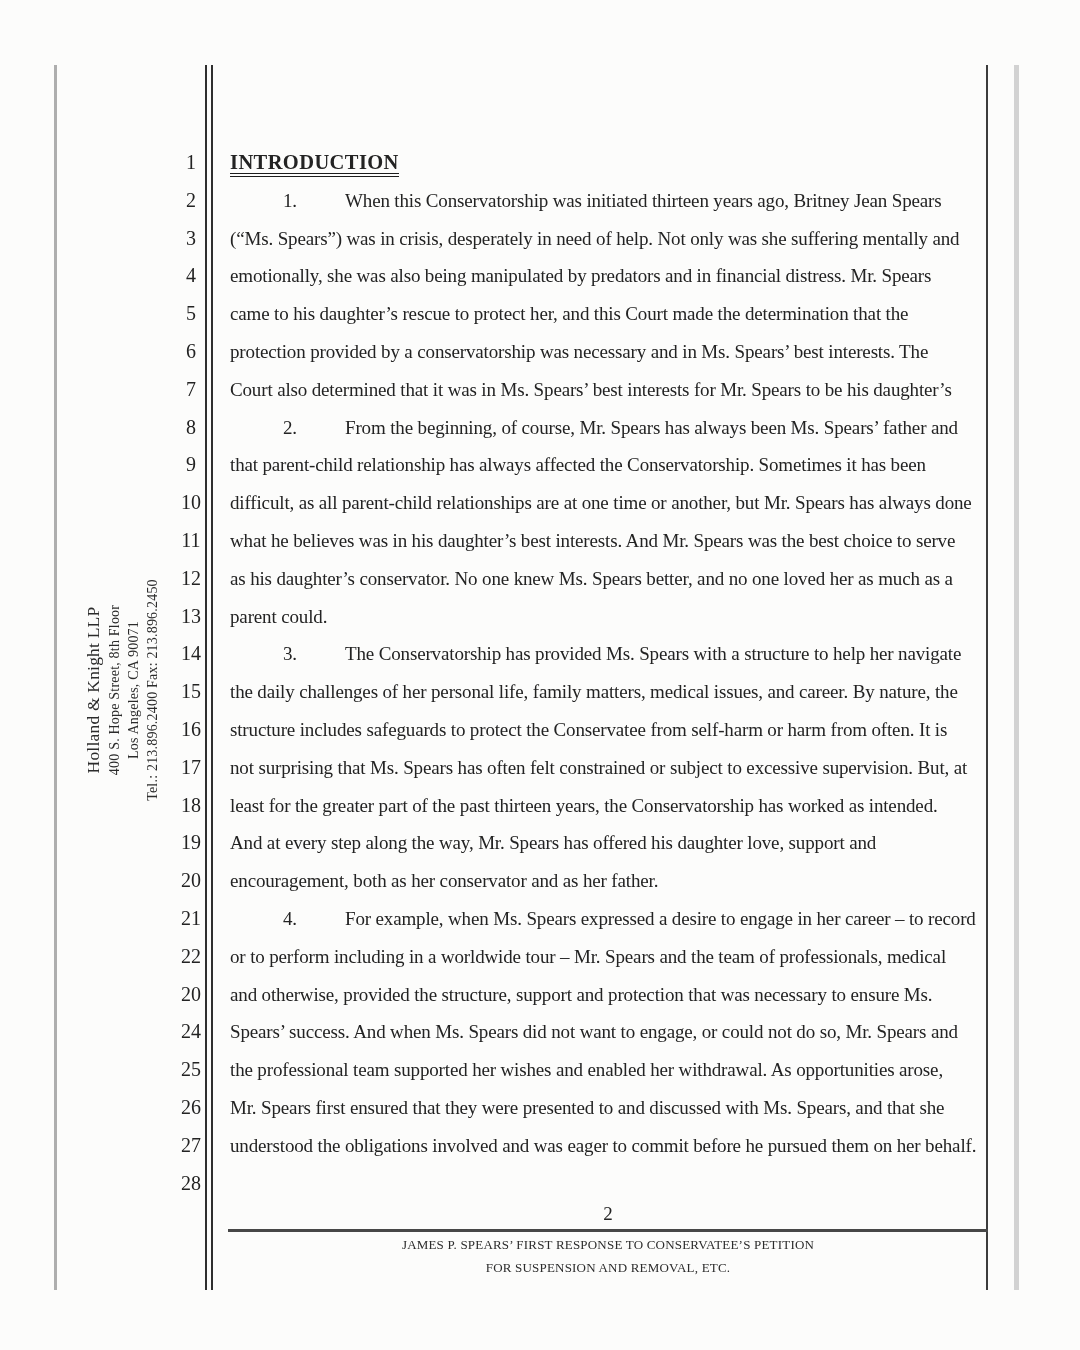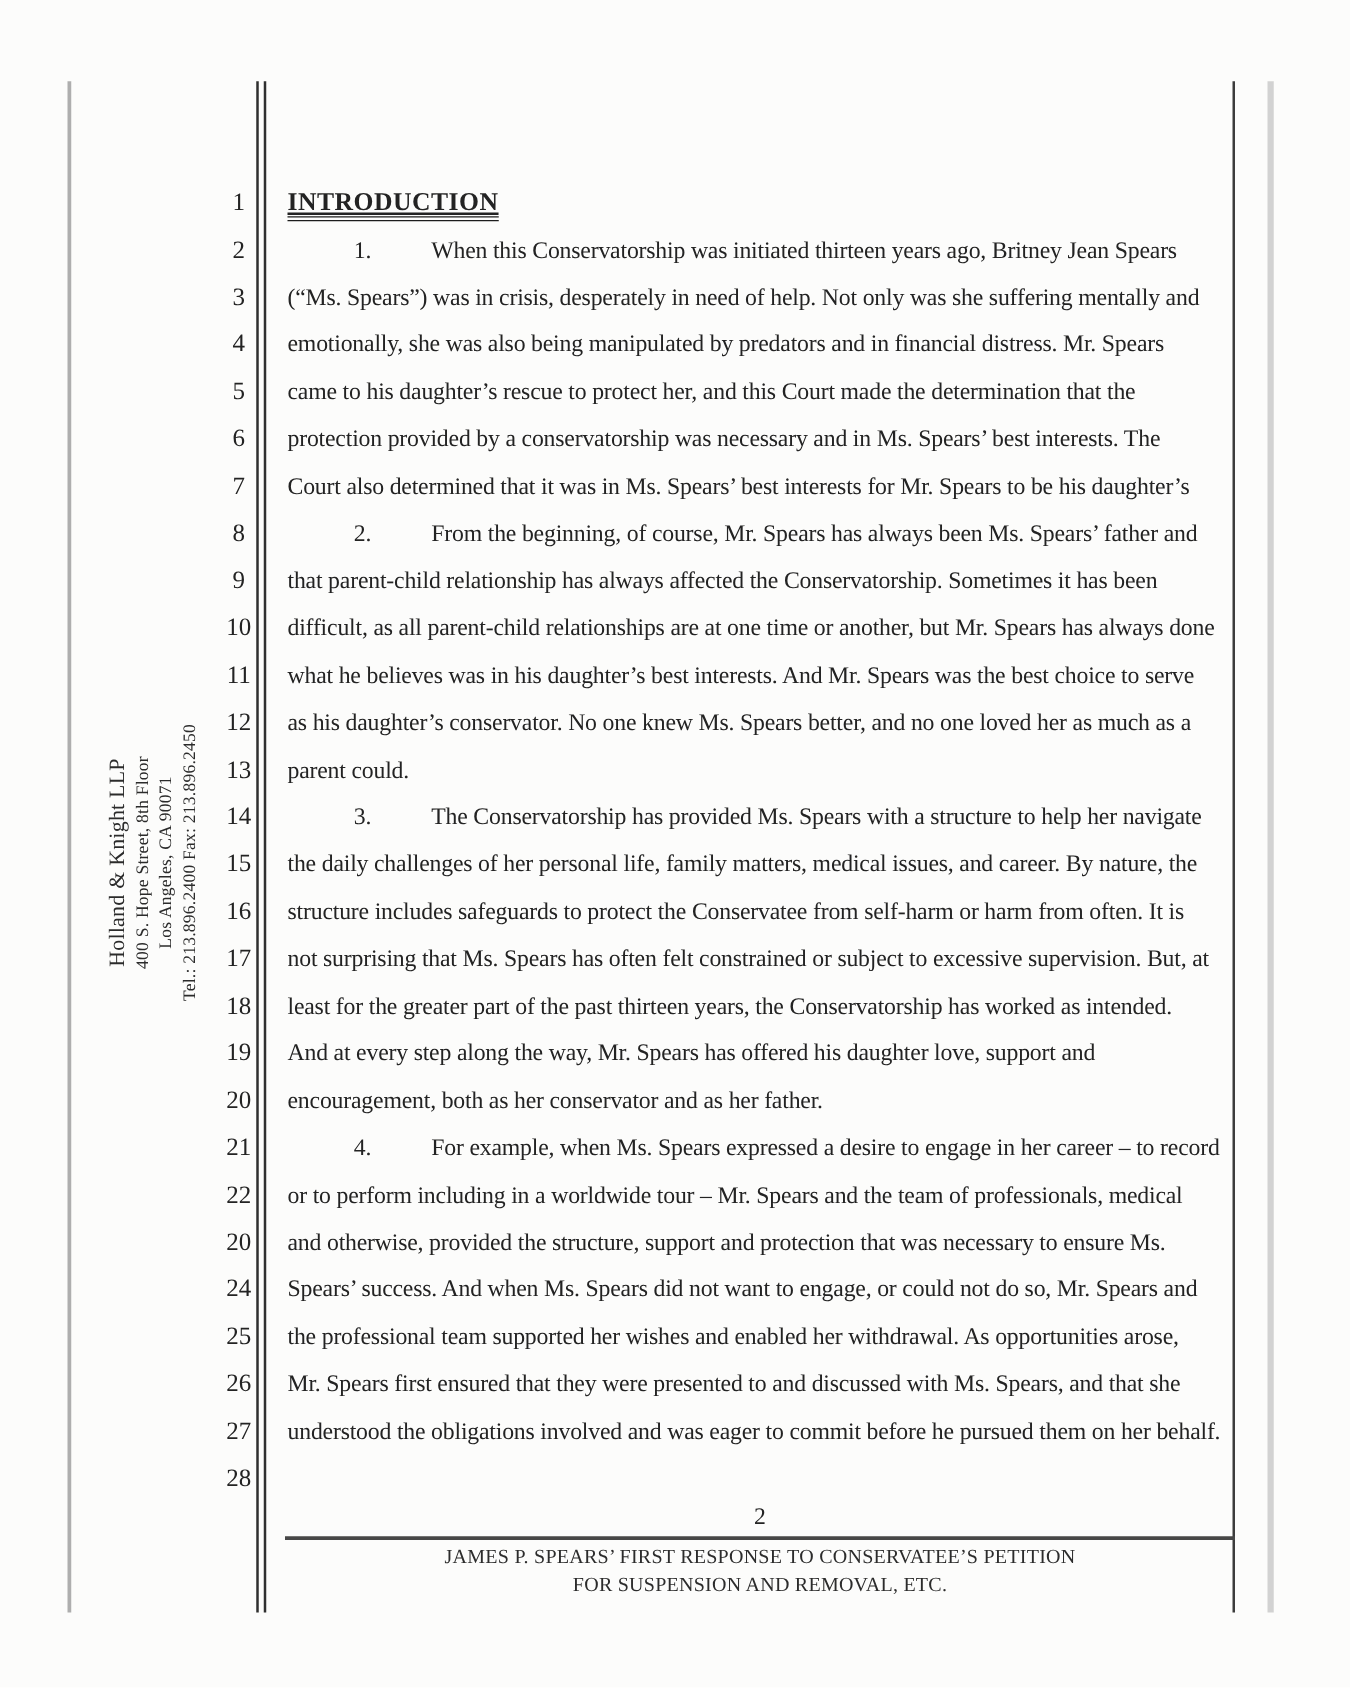--- a/index.html
+++ b/index.html
@@ -47,39 +47,39 @@
   .content-col {
     position: absolute;
     left: 230px; top: 144px;
     width: 756px;
     font-size: 19px;
     letter-spacing: -0.15px;
   }
   .line { height: 37.8px; line-height: 37.8px; white-space: nowrap; }
   .line.para-start { padding-left: 53px; }
   .pnum { display: inline-block; width: 62px; }
-  .heading-row { font-weight: bold; font-size: 20.5px; letter-spacing: 0.4px; text-decoration: underline; }
+  .heading-row { font-weight: bold; font-size: 20.5px; letter-spacing: 0.4px; }
   .heading-text { border-bottom: 4px double #1c1c1c; padding-bottom: 0px; }
 
   
   .page-number {
     position: absolute;
     left: 230px; top: 1203px; width: 756px;
     text-align: center; font-size: 19px;
   }
   .footer-rule {
     position: absolute;
     left: 228px; top: 1229px; width: 760px; height: 3px;
     background: #474747;
   }
   .footer-title {
     position: absolute;
     left: 230px; width: 756px;
     text-align: center;
-    font-size: 16px;
+    font-size: 13px;
     letter-spacing: 0.2px;
     color: #2c2c2c;
   }
   .footer-title.l1 { top: 1237px; }
   .footer-title.l2 { top: 1260px; }
 
   
   .watermark {
     position: absolute;
     left: 900px; top: 645px;

